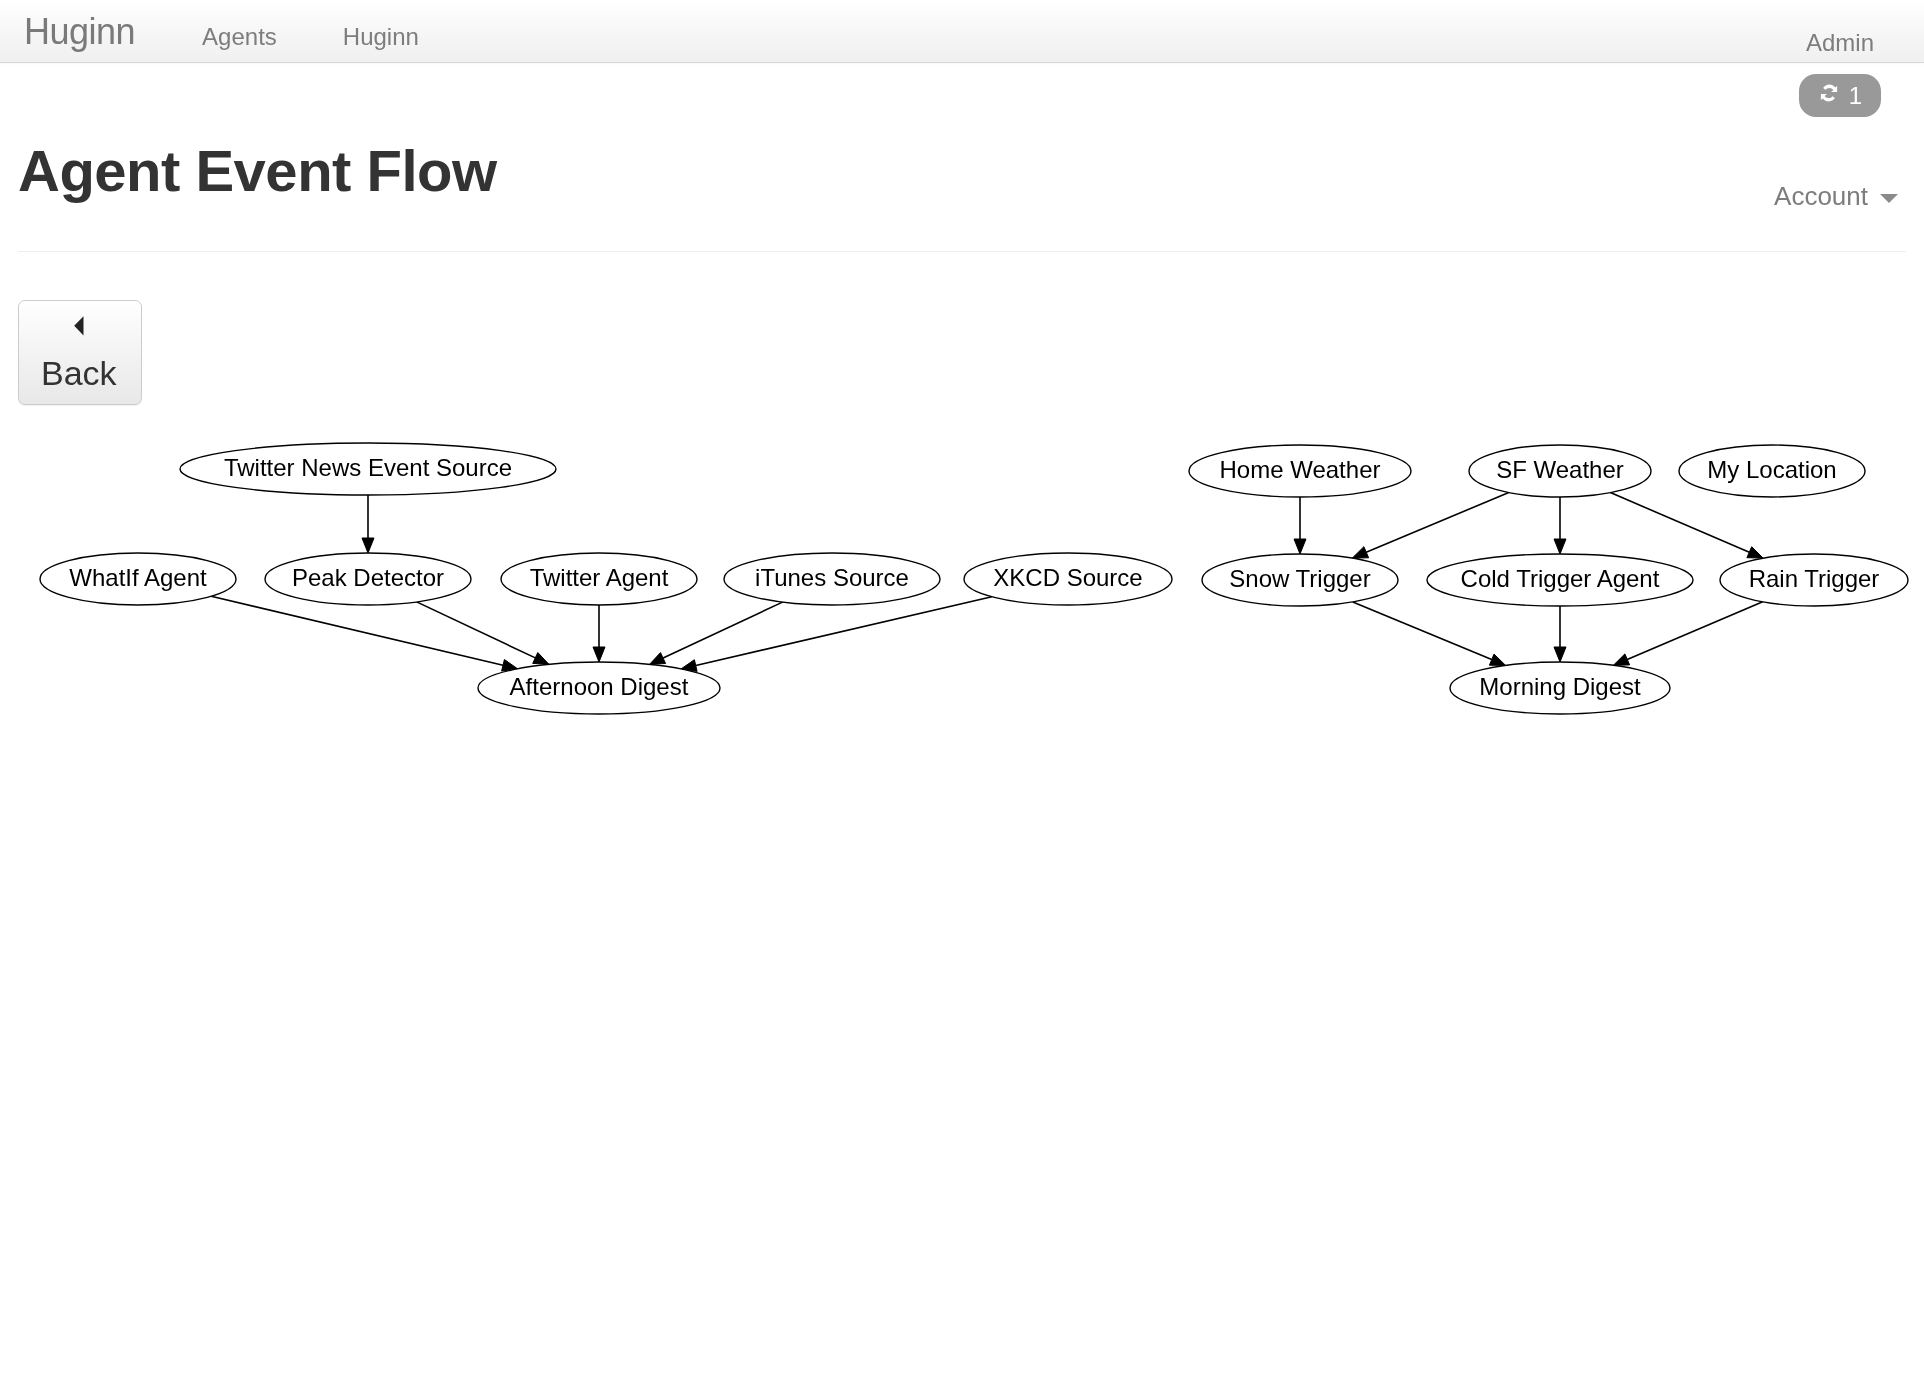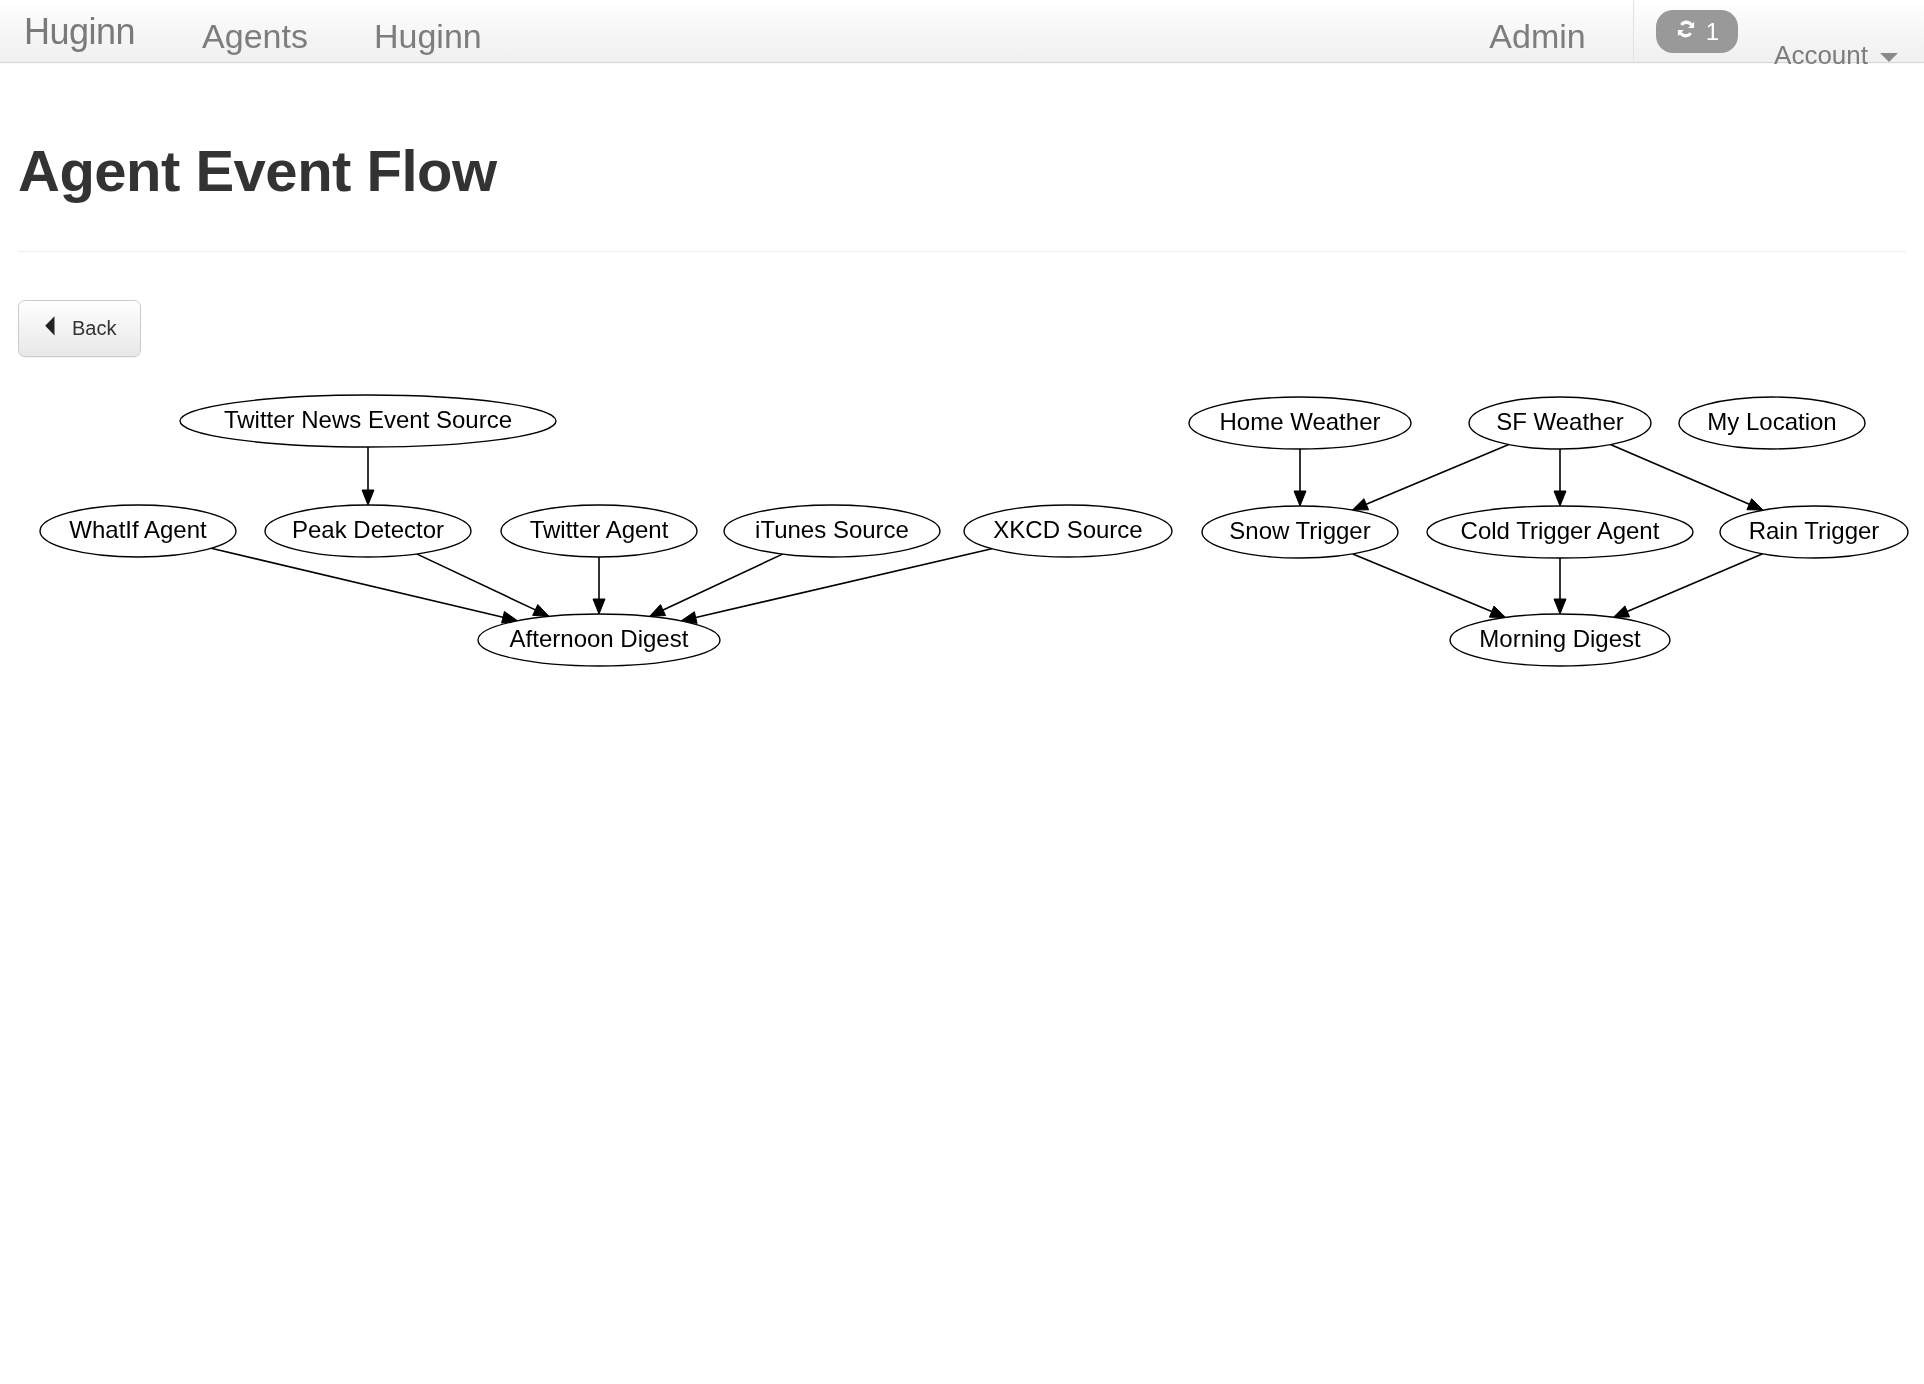--- a/index.html
+++ b/index.html
@@ -36,36 +36,37 @@
     font-size: 36px;
     color: #7a7a7a;
     font-weight: 400;
     letter-spacing: -0.5px;
     padding: 0 26px 0 24px;
     line-height: 63px;
     text-decoration: none;
     cursor: pointer;
   }
   .nav-link {
-    font-size: 34px;
+    font-size: 24px;
     color: #7d7d7d;
     font-weight: 400;
     padding: 0 25px;
     line-height: 63px;
     text-decoration: none;
     cursor: pointer;
     white-space: nowrap;
     margin-top: 11px;
   }
   .nav-right {
     margin-left: auto;
     display: flex;
     align-items: center;
     height: 100%;
     position: relative;
+    flex-direction: column;
   }
   .nav-divider {
     width: 1px;
     height: 63px;
     background: #e2e2e2;
     margin: 0 4px 0 22px;
   }
   .badge-pill {
     display: inline-flex;
     align-items: center;
@@ -120,29 +121,30 @@
     margin: 48px 0 0 0;
     width: 1888px;
   }
 
   .back-btn {
     display: inline-flex;
     align-items: center;
     gap: 14px;
     margin-top: 48px;
     padding: 13px 24px 14px 22px;
-    font-size: 20px;
+    font-size: 34px;
     color: #333333;
     background: linear-gradient(to bottom, #ffffff 0%, #f3f3f3 50%, #e8e8e8 100%);
     border: 1px solid #cccccc;
     border-radius: 7px;
     box-shadow: 0 1px 1px rgba(0,0,0,0.06);
     cursor: pointer;
     line-height: 1;
     font-family: "Liberation Sans", sans-serif;
+    flex-direction: column;
   }
   .chev-left {
     display: inline-block;
     color: #222;
     font-size: 24px;
     line-height: 1;
   }
 
   
   .graph-wrap {

